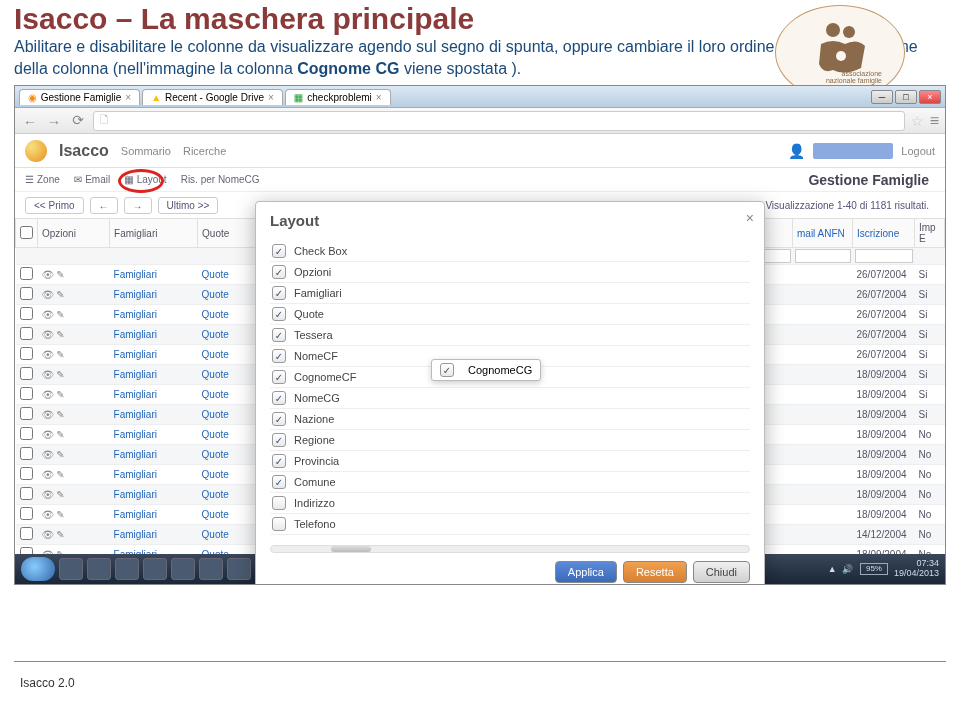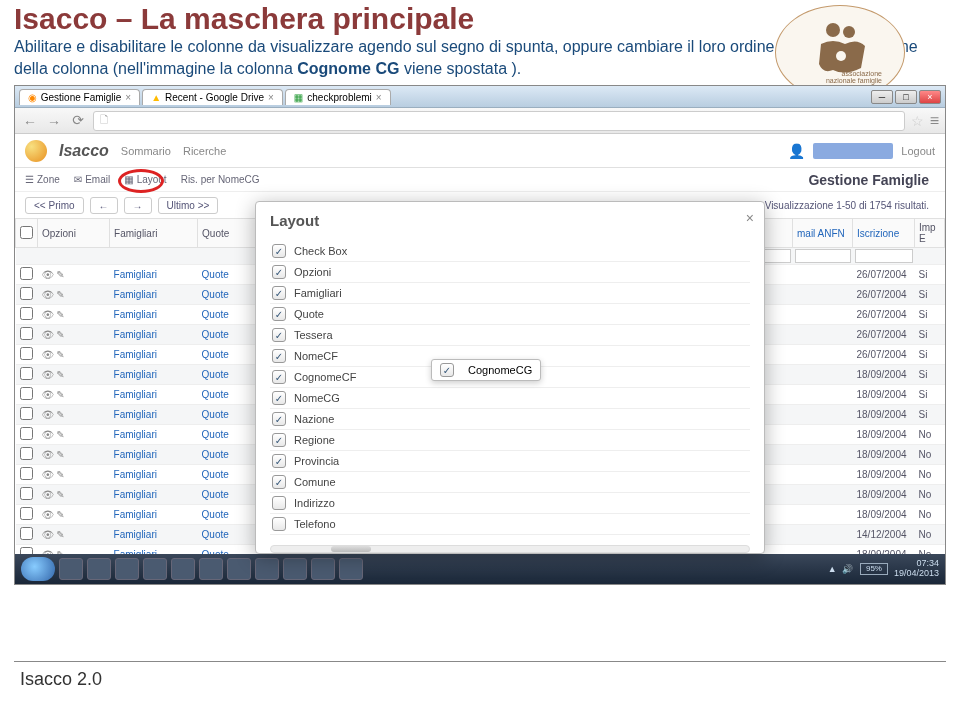--- a/index.html
+++ b/index.html
@@ -25,21 +25,21 @@
   .win-btn.x { background: linear-gradient(#f88,#d44); color: #fff; }
   
   .addrbar { height: 26px; background: linear-gradient(#f8f8f8,#e8e8e8); display: flex; align-items: center; padding: 0 6px; gap: 6px; border-bottom: 1px solid #ccc; }
   .nav-btn { width: 18px; height: 18px; color: #888; font-size: 14px; text-align: center; }
   .url-box { flex: 1; background: #fff; border: 1px solid #ccc; border-radius: 3px; height: 20px; padding: 2px 6px; font-size: 10px; display: flex; align-items: center; }
   .star { color: #ccc; font-size: 14px; }
   .menu-icon { color: #888; font-size: 16px; }
   
   .app-header { height: 34px; background: #fff; border-bottom: 1px solid #e0e0e0; display: flex; align-items: center; padding: 0 10px; gap: 12px; font-size: 11px; color: #666; }
   .app-logo { width: 22px; height: 22px; background: radial-gradient(circle at 30% 30%, #f8e080, #e89020); border-radius: 50%; }
-  .app-name { font-size: 16px; font-weight: bold; color: #555; font-style: italic; }
+  .app-name { font-size: 16px; font-weight: bold; color: #555; }
   .header-link { color: #888; }
   .header-right { margin-left: auto; display: flex; align-items: center; gap: 8px; }
   .user-icon { font-size: 14px; }
   .user-box { width: 80px; height: 16px; background: #8aaae0; border-radius: 2px; }
   
   .subheader { height: 24px; display: flex; align-items: center; padding: 0 10px; gap: 14px; font-size: 10px; color: #667; border-bottom: 1px solid #eee; }
   .sub-item { display: flex; align-items: center; gap: 3px; }
   .layout-circle { position: absolute; border: 3px solid #d22; border-radius: 50%; width: 46px; height: 24px; background: transparent; pointer-events: none; }
   .page-title { margin-left: auto; font-size: 14px; font-weight: bold; color: #445; padding-right: 6px; }
   
@@ -75,21 +75,21 @@
   .btn-default { background: linear-gradient(#f0f0f0,#d0d0d0); color: #444; }
   
   
   .taskbar { position: absolute; bottom: 0; left: 0; right: 0; height: 30px; background: linear-gradient(#3a475a, #1a2738); display: flex; align-items: center; padding: 0 6px; gap: 4px; }
   .tb-start { width: 34px; height: 24px; background: radial-gradient(circle at 40% 40%, #88ccff, #3366aa); border-radius: 13px; }
   .tb-icon { width: 24px; height: 22px; background: #4a5a70; border: 1px solid #667; border-radius: 3px; }
   .tb-tray { margin-left: auto; display: flex; align-items: center; gap: 6px; color: #cde; font-size: 9px; }
   .battery { width: 28px; height: 12px; border: 1px solid #9ab; font-size: 8px; text-align: center; color: #cde; }
   
   .footer-line { position: absolute; bottom: 42px; left: 14px; right: 14px; border-top: 1px solid #888; }
-  .footer-text { position: absolute; bottom: 14px; left: 20px; font-size: 18px; color: #333; }
+  .footer-text { position: absolute; bottom: 14px; left: 20px; font-size: 12px; color: #333; }
 </style>
 </head>
 <body>
 
 <div class="slide-title">Isacco – La maschera principale</div>
 <div class="slide-desc">
   <span>Abilitare e disabilitare le colonne da visualizzare agendo sul segno di spunta, oppure cambiare il loro ordine trascinando il nome della colonna (nell'immagine la colonna </span><span class="cg">Cognome CG</span><span> viene spostata ).</span>
 </div>
 
 <div class="logo-badge">
@@ -175,21 +175,21 @@
           <span>Ris. per NomeCG</span>
         </div>
       <div class="page-title">Gestione Famiglie</div>
     </div>
 
     <div class="pager-row">
       <div class="pager-btn">&lt;&lt; Primo</div>
       <div class="pager-btn">←</div>
       <div class="pager-btn">→</div>
       <div class="pager-btn">Ultimo &gt;&gt;</div>
-      <div class="results-label">Visualizzazione 1-50 di 1754 risultati.</div>
+      <div class="results-label">Visualizzazione 1-40 di 1181 risultati.</div>
     </div>
 
     <div class="table-wrap">
       <table class="data-table">
         <thead>
           <tr>
             <th style="width:16px"><input type="checkbox" style=""></th>
             <th>Opzioni</th>
             <th>Famigliari</th>
             <th>Quote</th>
@@ -464,20 +464,25 @@
             <span>Indirizzo</span>
           </div>
           <div class="check-row">
             <span class="chk"></span>
             <span>Telefono</span>
           </div>
         </div>
       <div class="modal-scroll">
           <div class="modal-scroll-thumb"></div>
         </div>
+      <div class="modal-footer">
+        <div class="btn btn-primary">Applica</div>
+        <div class="btn btn-warn">Resetta</div>
+        <div class="btn btn-default">Chiudi</div>
+      </div>
     </div>
 
     <div class="taskbar">
       <div class="tb-start"></div>
       <div class="tb-icon"></div>
       <div class="tb-icon"></div>
       <div class="tb-icon"></div>
       <div class="tb-icon"></div>
       <div class="tb-icon"></div>
       <div class="tb-icon"></div>

